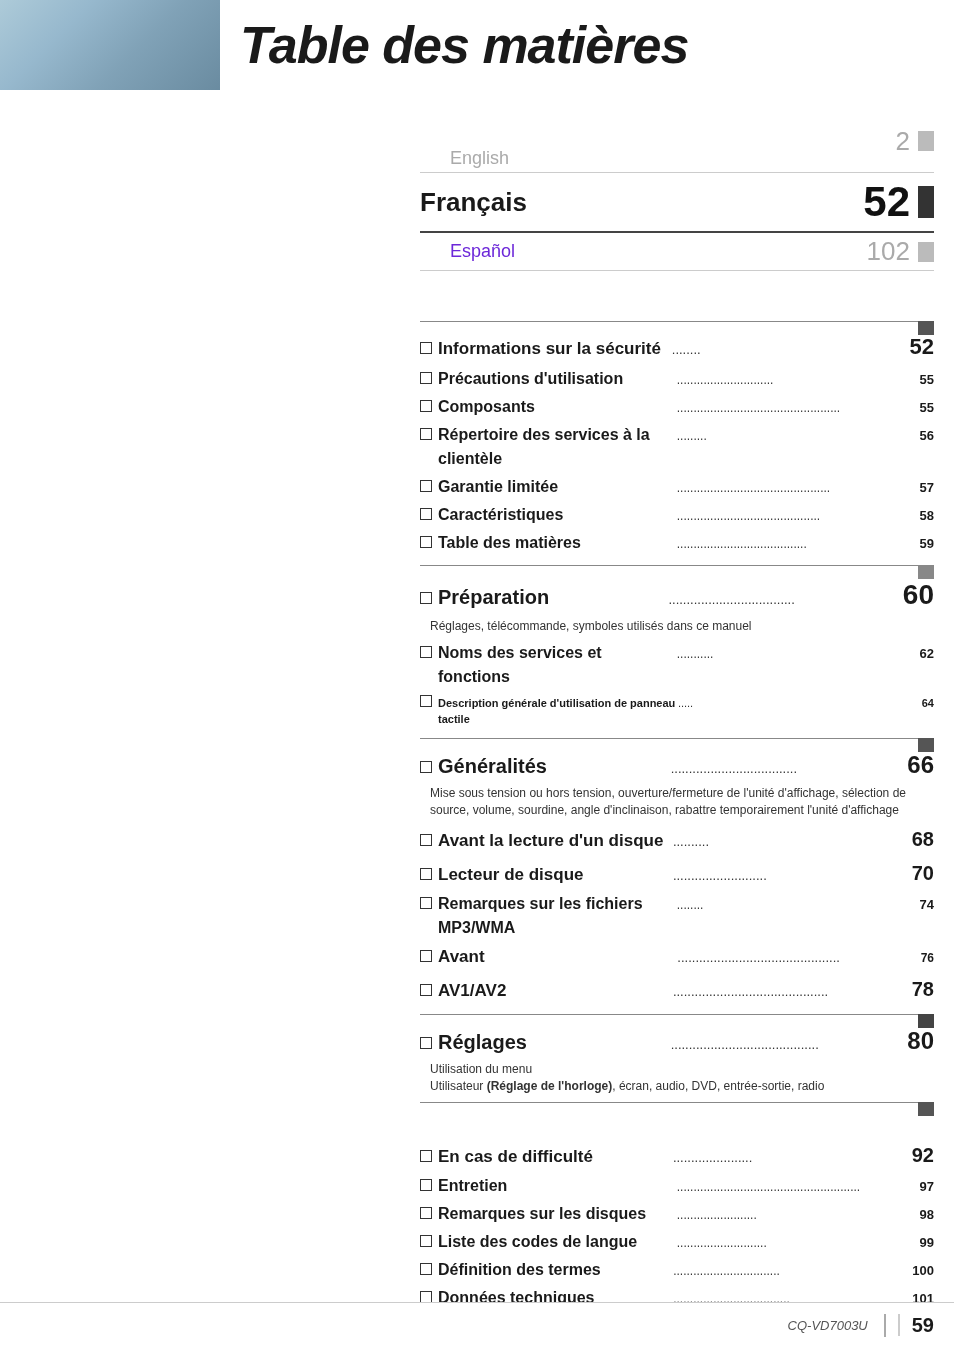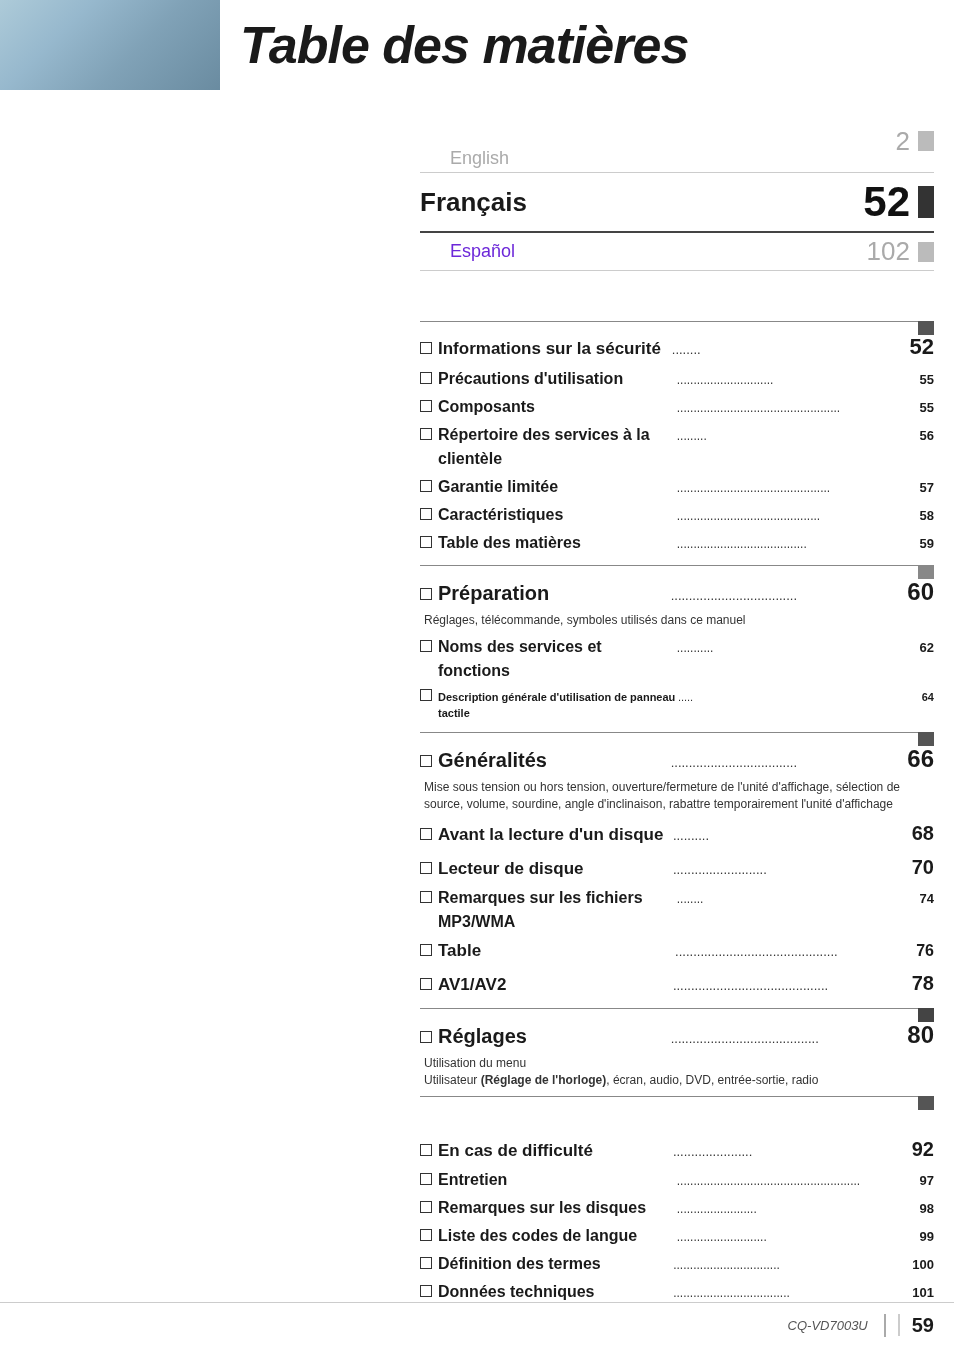--- a/index.html
+++ b/index.html
@@ -162,21 +162,21 @@
       font-size: 13px;
       color: #1a1a1a;
       margin-left: 4px;
       white-space: nowrap;
     }
 
     .toc-sub-text {
       font-size: 12px;
       color: #333333;
       line-height: 1.4;
-      margin-left: 4px;
+      margin-left: 10px;
       margin-bottom: 4px;
     }
 
     
     .footer {
       position: absolute;
       bottom: 0;
       left: 0;
       right: 0;
       height: 46px;
@@ -295,21 +295,21 @@
 
   <div class="toc-section">
     <div style="border-top: 1px solid #888; margin-bottom: 6px; position:relative;">
       <div style="position:absolute; right:0; top:-1px; width:16px; height:14px; background:#888;"></div>
     </div>
 
     <div class="toc-item">
       <div class="toc-checkbox"></div>
       <span class="toc-label" style="font-size:20px; font-weight:900;">Préparation</span>
       <span style="flex:1; font-size:13px; color:#333;">...................................</span>
-      <span class="toc-page" style="font-size:24px; font-weight:900;">60</span>
+      <span class="toc-page" style="font-size:28px; font-weight:900;">60</span>
     </div>
 
     <div class="toc-sub-text">
       Réglages, télécommande, symboles utilisés dans ce manuel
     </div>
 
     <div class="toc-item">
       <div class="toc-checkbox"></div>
       <span class="toc-label bold">Noms des services et fonctions</span>
       <span style="flex:1; font-size:12px; color:#333;"> ........... </span>
@@ -356,23 +356,23 @@
 
     <div class="toc-item">
       <div class="toc-checkbox"></div>
       <span class="toc-label bold">Remarques sur les fichiers MP3/WMA</span>
       <span style="flex:1; font-size:12px; color:#333;">........ </span>
       <span class="toc-page">74</span>
     </div>
 
     <div class="toc-item">
       <div class="toc-checkbox"></div>
-      <span class="toc-label" style="font-size:17px; font-weight:900;">Table</span>
+      <span class="toc-label" style="font-size:17px; font-weight:900;">Avant</span>
       <span style="flex:1; font-size:13px; color:#333;">.............................................</span>
-      <span class="toc-page" style="font-size:16px; font-weight:900;">76</span>
+      <span class="toc-page" style="font-size:12px; font-weight:900;">76</span>
     </div>
 
     <div class="toc-item">
       <div class="toc-checkbox"></div>
       <span class="toc-label" style="font-size:17px; font-weight:900;">AV1/AV2</span>
       <span style="flex:1; font-size:13px; color:#333;"> ........................................... </span>
       <span class="toc-page" style="font-size:20px; font-weight:900;">78</span>
     </div>
   </div>
 

